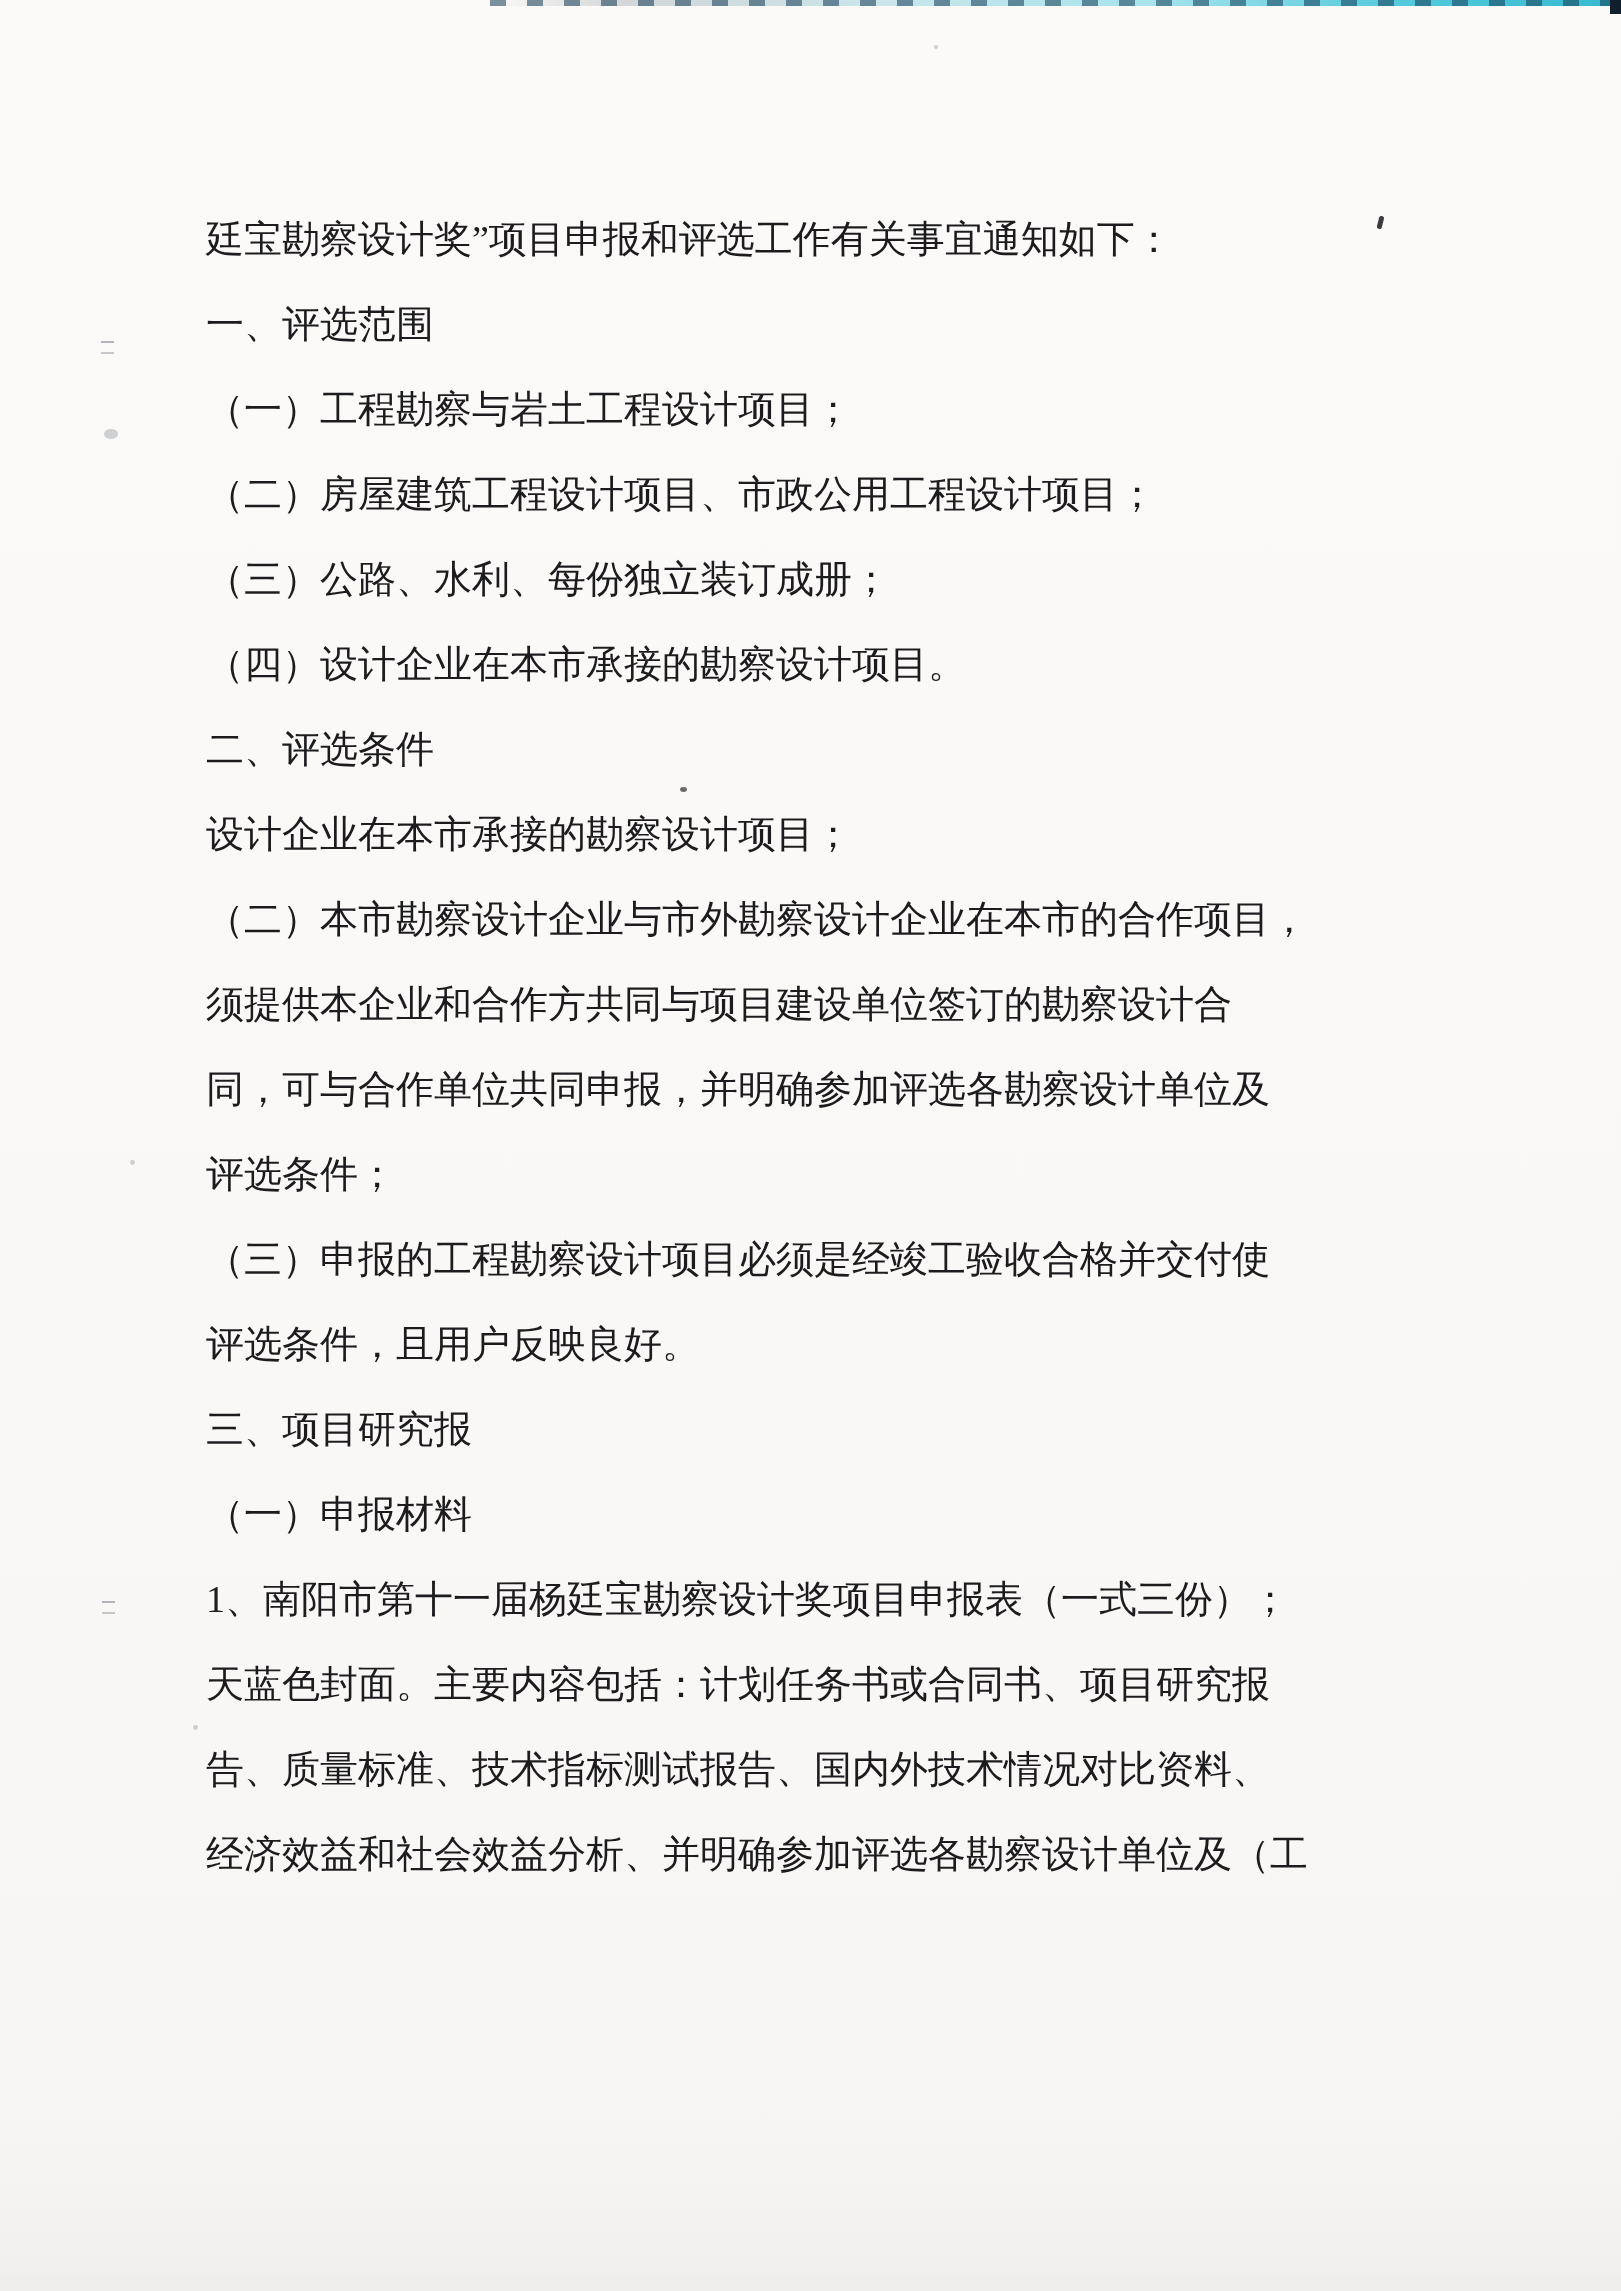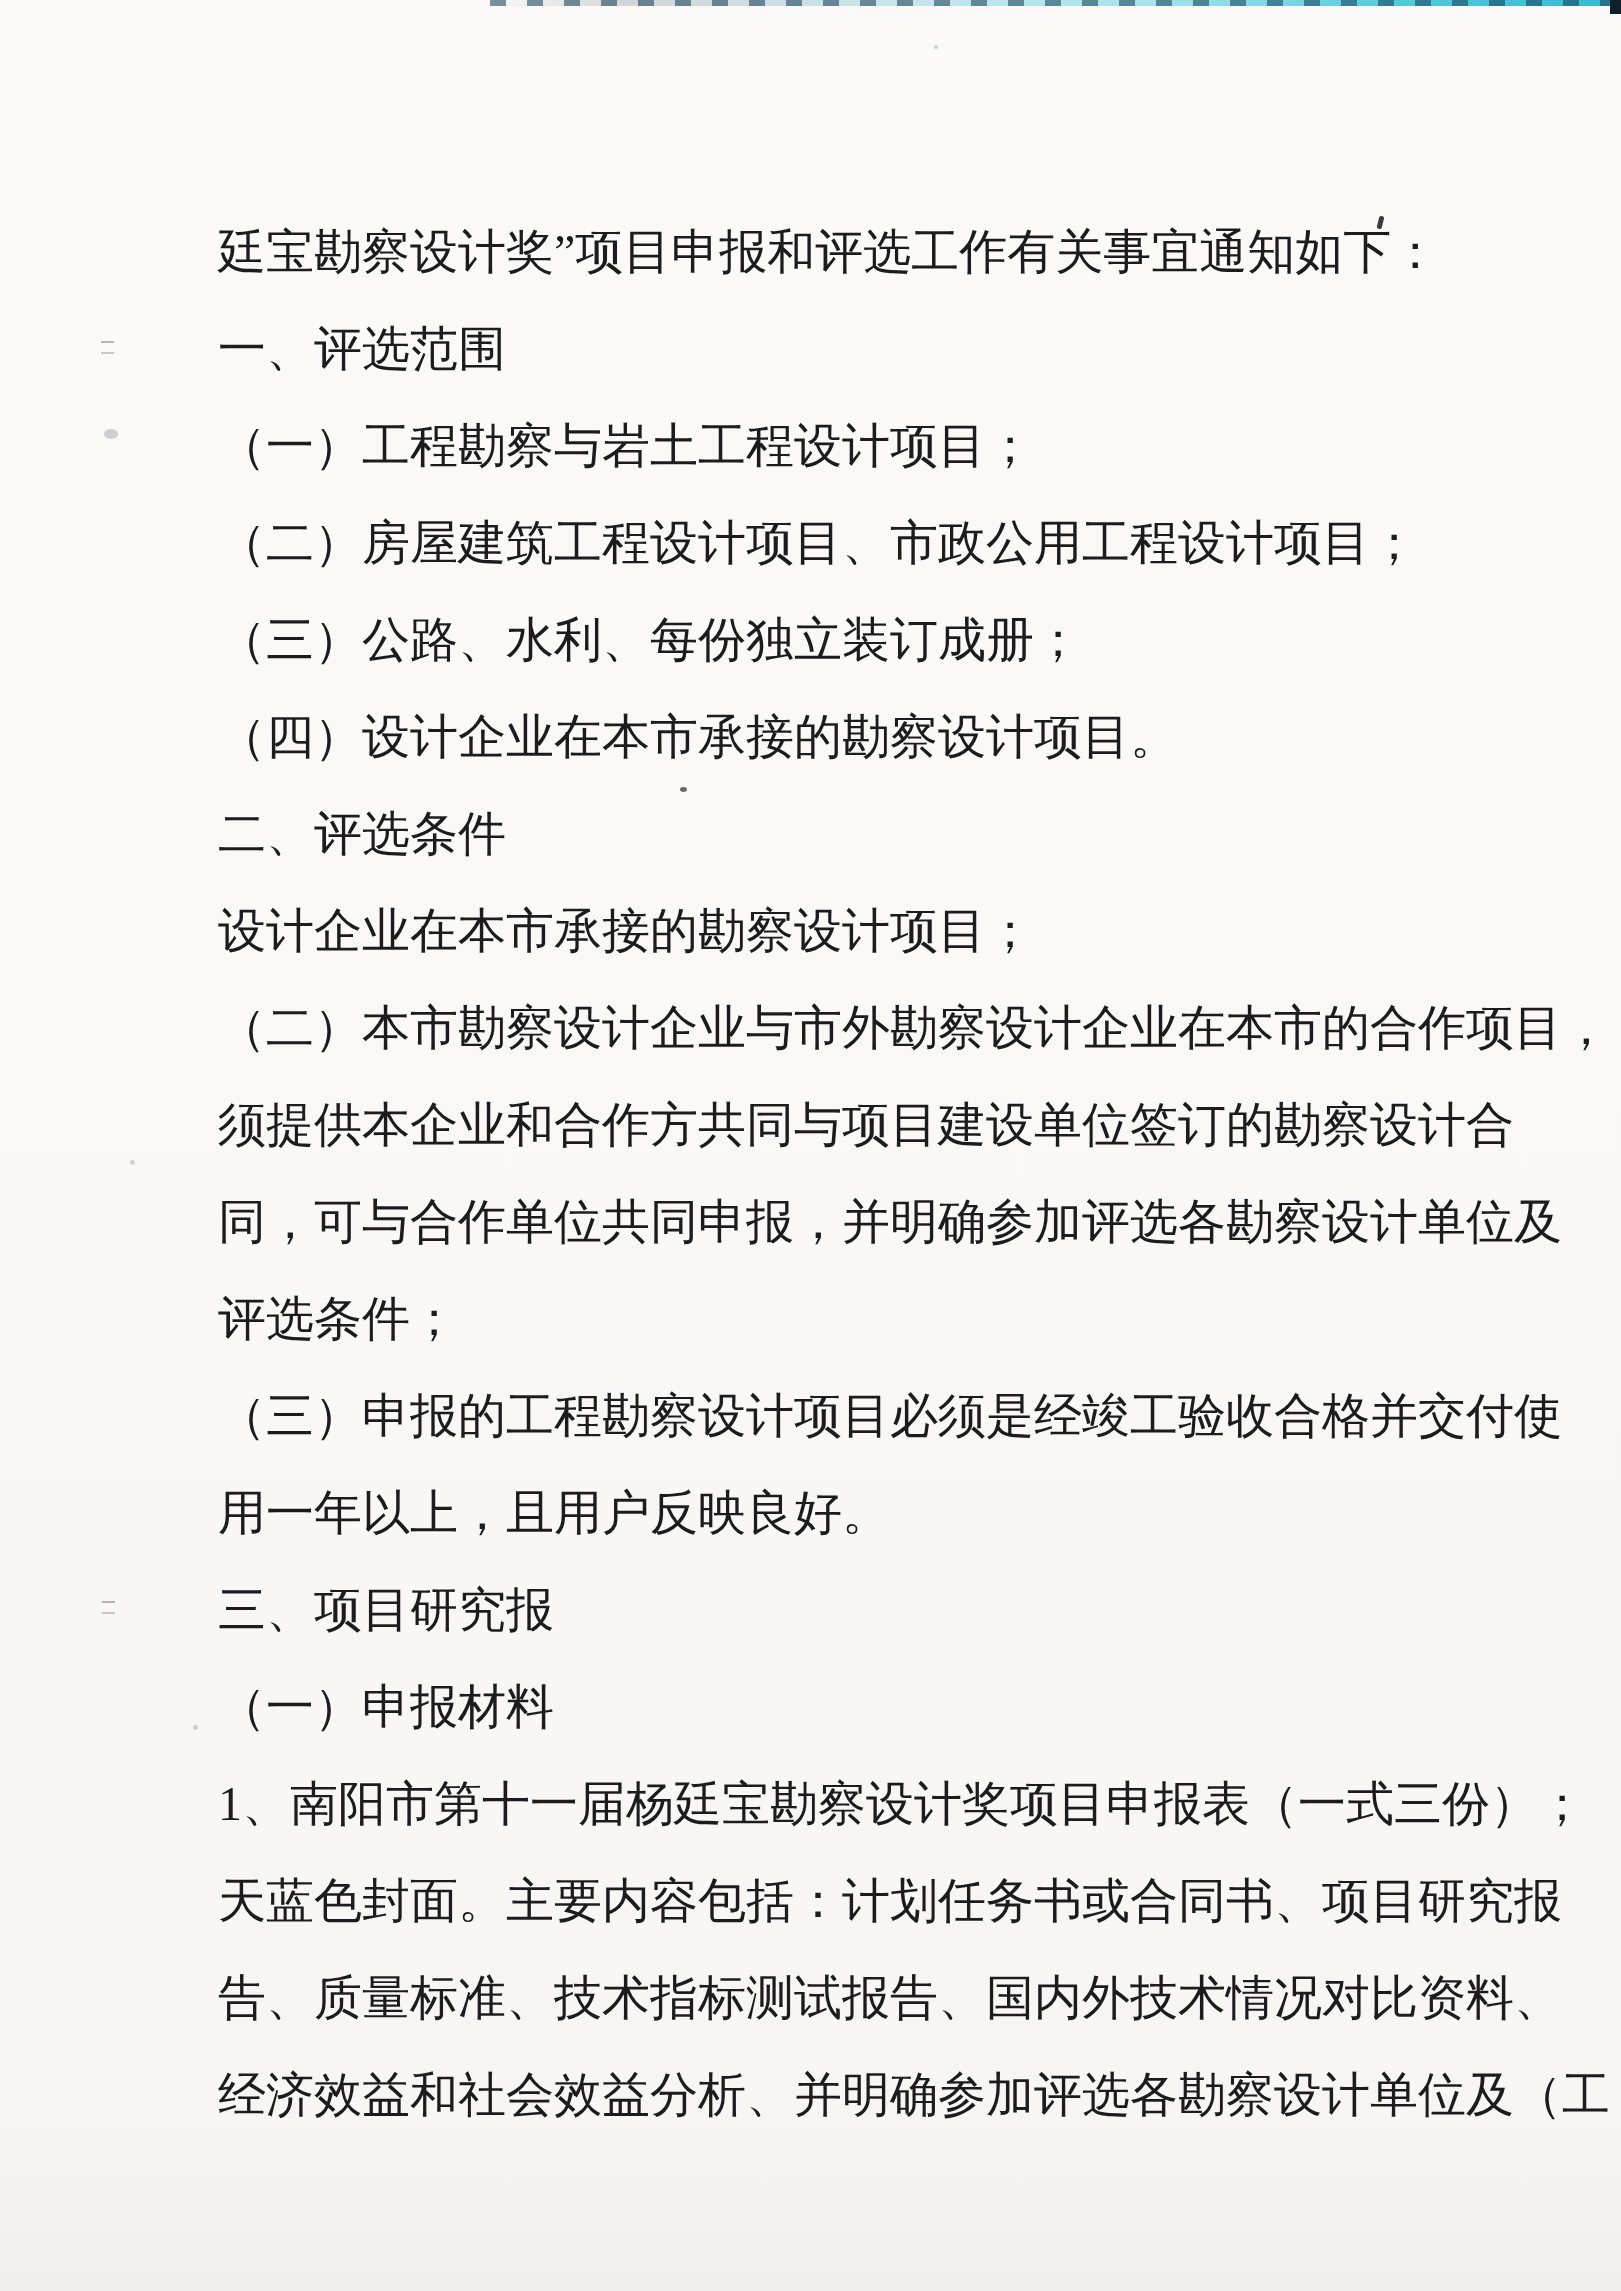--- a/index.html
+++ b/index.html
@@ -38,22 +38,22 @@
         #35b9cf 100%);
   }
   .edge-corner{
     position:absolute;top:0;right:0;width:10.8px;height:13.7px;
     background:var(--corner-dark);
   }
   .text-block{
     position:absolute;left:206px;top:197px;width:1206px;
   }
   .line{
-    margin:12px;padding:0;
-    font-size:48px;
+    margin:0;padding:0;
+    font-size:38px;
     line-height:85px;
     color:var(--ink);
     white-space:nowrap;
     letter-spacing:0px;
     text-rendering:optimizeLegibility;
   }
   
   .speck{position:absolute;pointer-events:none;}
   .speck-eq{width:12.7px;height:8.8px;border-top:2px solid rgba(120,126,136,0.55);border-bottom:2px solid rgba(120,126,136,0.40);}
   .speck-blob{background:rgba(135,140,148,0.38);border-radius:50%;}
@@ -79,21 +79,21 @@
     <p class="line">（二）房屋建筑工程设计项目、市政公用工程设计项目；</p>
     <p class="line">（三）公路、水利、每份独立装订成册；</p>
     <p class="line">（四）设计企业在本市承接的勘察设计项目。</p>
     <p class="line">二、评选条件</p>
     <p class="line">设计企业在本市承接的勘察设计项目；</p>
     <p class="line">（二）本市勘察设计企业与市外勘察设计企业在本市的合作项目，</p>
     <p class="line">须提供本企业和合作方共同与项目建设单位签订的勘察设计合</p>
     <p class="line">同，可与合作单位共同申报，并明确参加评选各勘察设计单位及</p>
     <p class="line">评选条件；</p>
     <p class="line">（三）申报的工程勘察设计项目必须是经竣工验收合格并交付使</p>
-    <p class="line">用一年以上，且用户反映良好。</p>
+    <p class="line">评选条件，且用户反映良好。</p>
     <p class="line">三、项目研究报</p>
     <p class="line">（一）申报材料</p>
     <p class="line">1、南阳市第十一届杨廷宝勘察设计奖项目申报表（一式三份）；</p>
     <p class="line">天蓝色封面。主要内容包括：计划任务书或合同书、项目研究报</p>
     <p class="line">告、质量标准、技术指标测试报告、国内外技术情况对比资料、</p>
     <p class="line">经济效益和社会效益分析、并明确参加评选各勘察设计单位及（工</p>
   </div>
 
   <div class="speck speck-eq" style="left:101px;top:341px;"></div>
   <div class="speck speck-blob" style="left:104px;top:429px;width:13.7px;height:9.8px;"></div>

